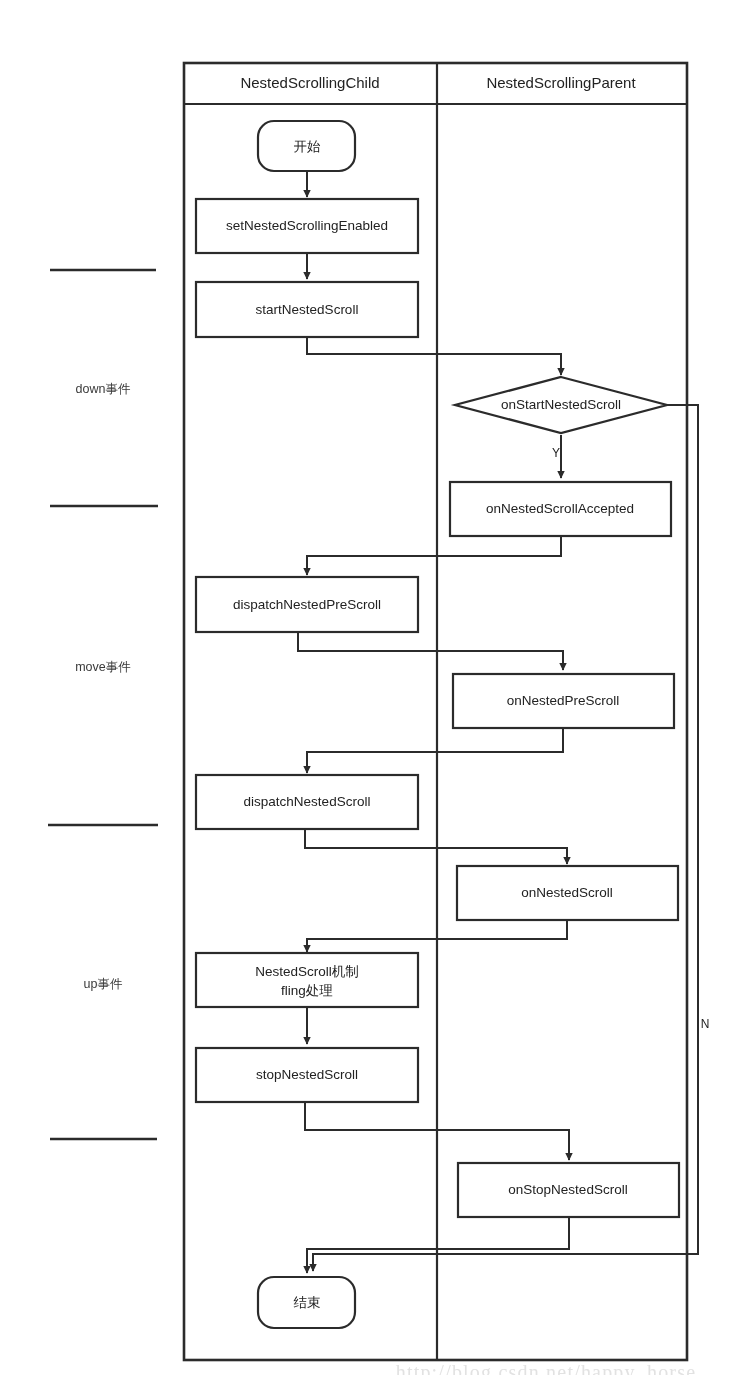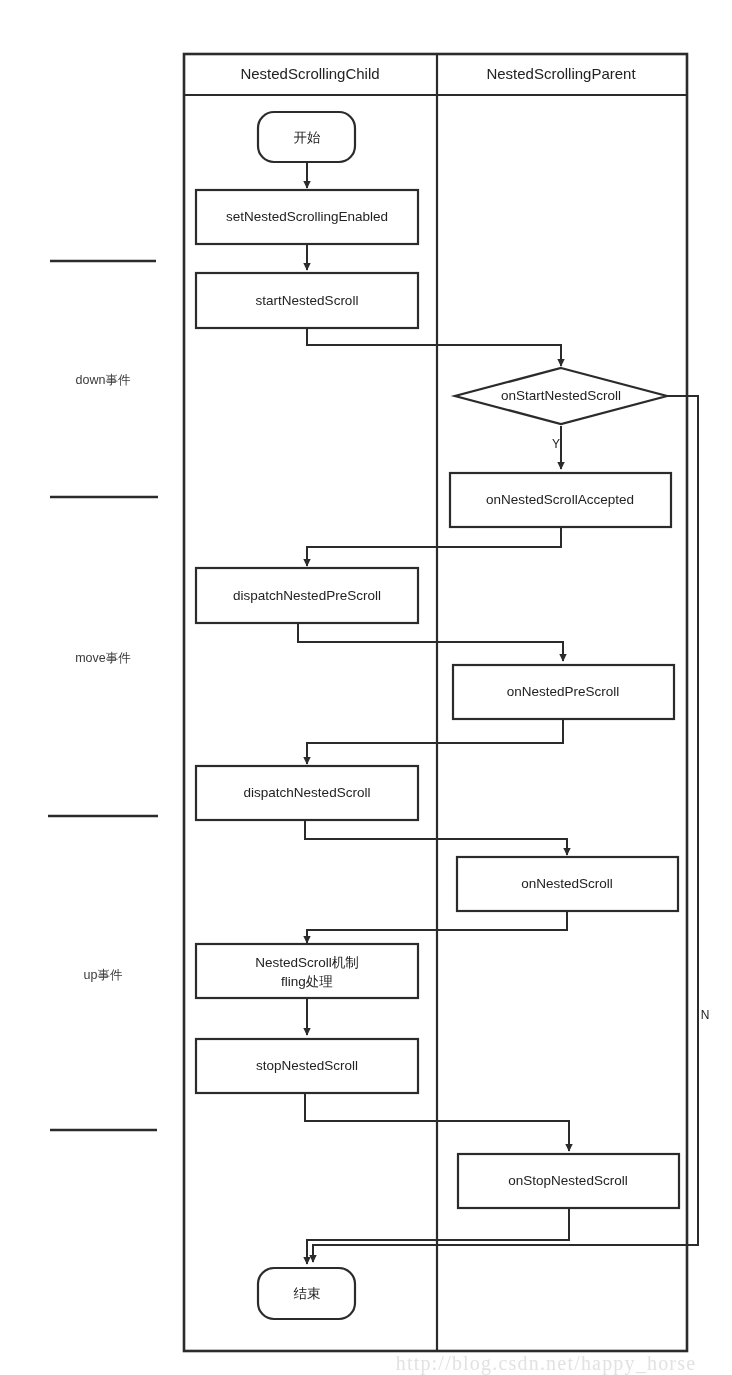--- a/index.html
+++ b/index.html
@@ -10,21 +10,21 @@
   body {
     width: 732px;
     height: 1375px;
     font-family: "Liberation Sans", sans-serif;
     position: relative;
     overflow: hidden;
   }
   #flow-root {
     position: absolute;
     left: 0;
-    top: 8px;
+    top: 17px;
     width: 732px;
     height: 1188px;
   }
   svg {
     display: block;
   }
   .node-box {
     fill: #ffffff;
     stroke: #2b2b2b;
     stroke-width: 2.2;

